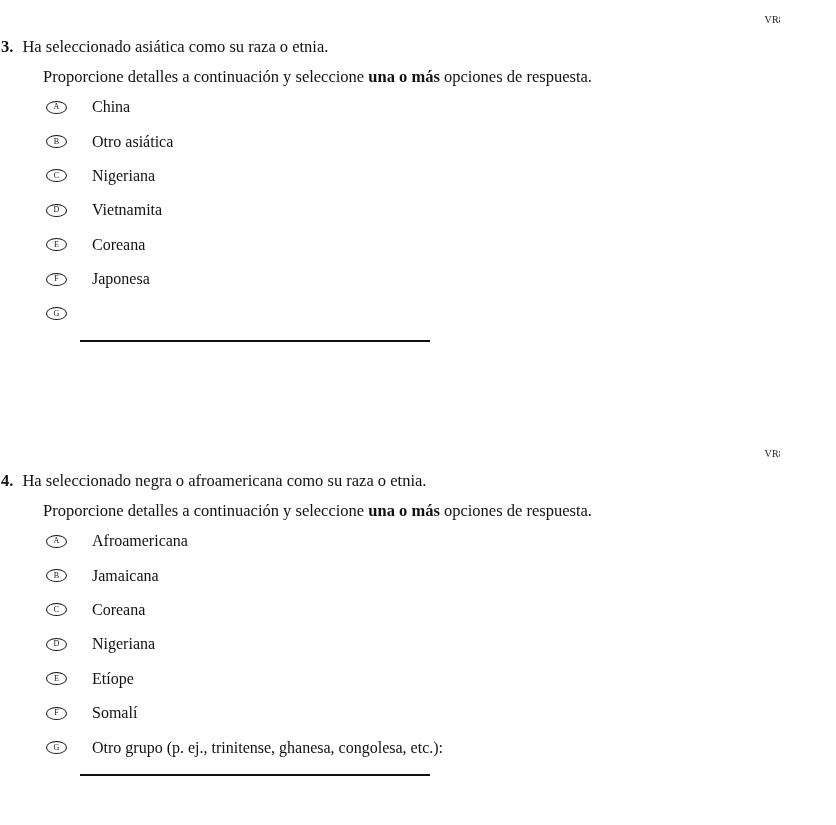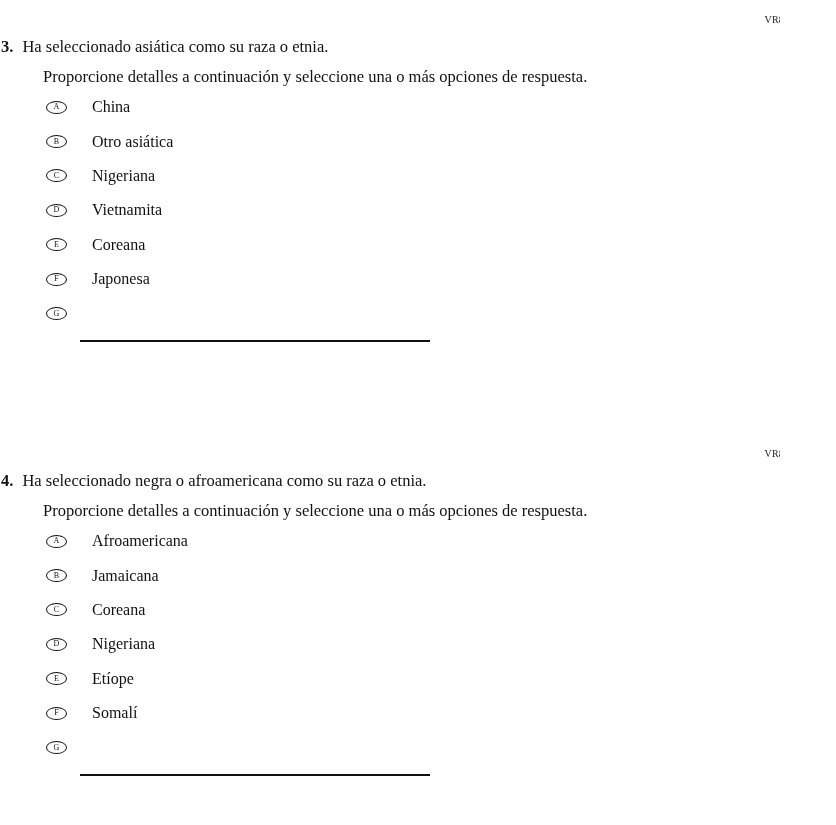--- a/index.html
+++ b/index.html
@@ -43,21 +43,21 @@
     margin-right: 9px;
   }
   .q-line2 {
     position: absolute;
     top: 55px;
     left: 43px;
     font-size: 16.5px;
     white-space: nowrap;
   }
   .bold {
-    font-weight: normal;
+    font-weight: bold;
   }
   .options {
     position: absolute;
     top: 78px;
     left: 46px;
   }
   .option-row {
     display: flex;
     align-items: center;
     height: 34.4px;
@@ -197,18 +197,19 @@
       <div class="option-row">
         <span class="bubble">
             <span class="bubble-letter">F</span>
           </span>
         <span class="option-label">Somalí</span>
       </div>
       <div class="option-row">
         <span class="bubble">
             <span class="bubble-letter">G</span>
           </span>
+        <span class="option-label">Otro grupo (p. ej., trinitense, ghanesa, congolesa, etc.):</span>
       </div>
       <div class="write-in-line"></div>
     </div>
   </section>
 
 </div>
 
 </body></html>

